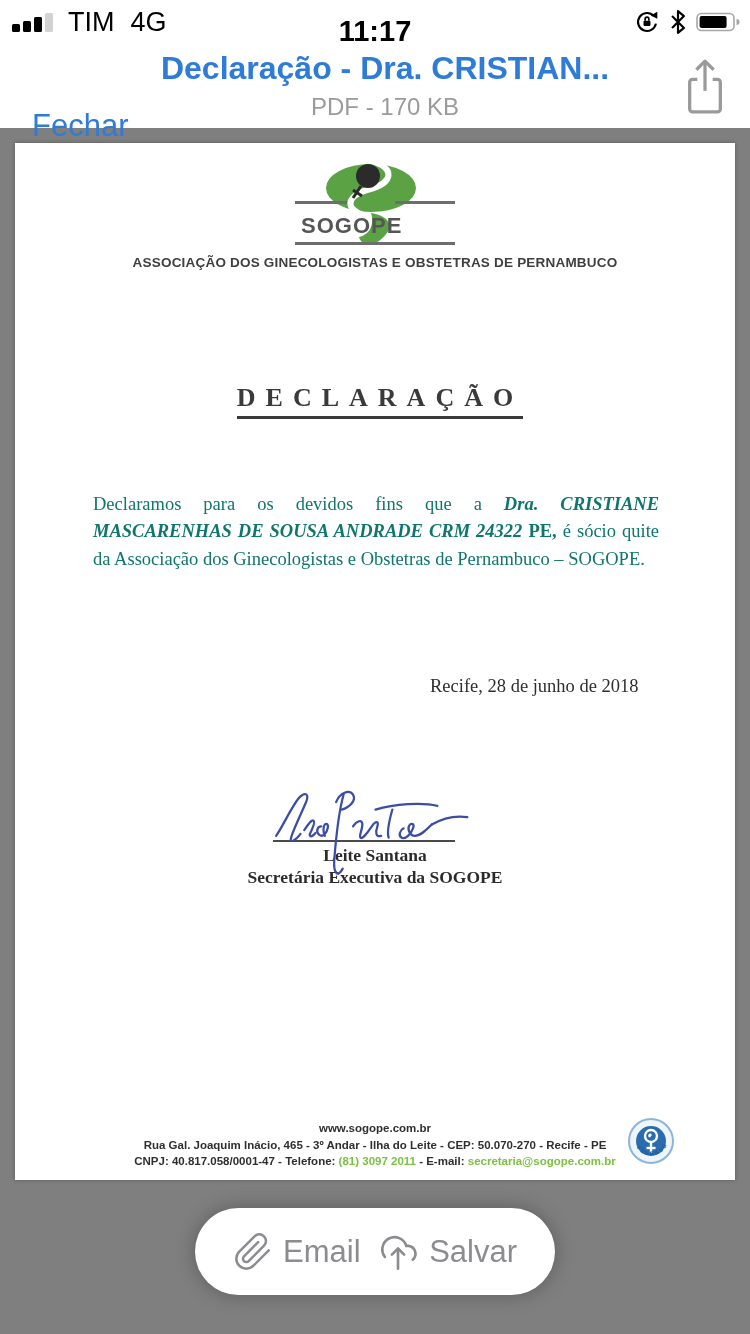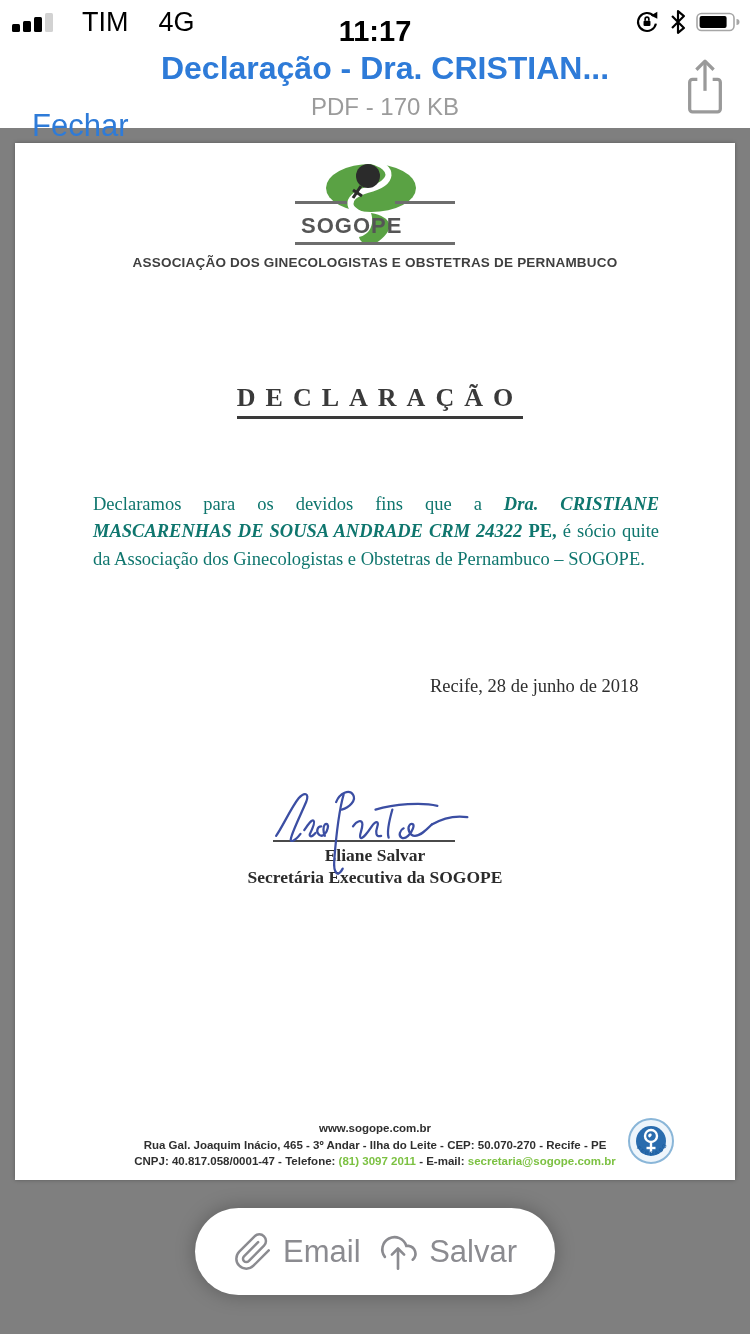--- a/index.html
+++ b/index.html
@@ -3,21 +3,21 @@
 <meta charset="utf-8">
 <style>
   * { margin:0; padding:0; box-sizing:border-box; }
   html,body { width:750px; height:1334px; }
   body { font-family:"Liberation Sans", sans-serif; background:#7f7f7f; }
   .phone { position:relative; width:750px; height:1334px; overflow:hidden; background:#7f7f7f; }
 
   
   .chrome { position:absolute; top:0; left:0; width:750px; height:128px; background:#ffffff; z-index:5; }
   .status-bar { position:absolute; top:0; left:0; width:750px; height:44px; }
-  .sb-left { position:absolute; left:12px; top:0; height:44px; display:flex; align-items:center; gap:24px; }
+  .sb-left { position:absolute; left:12px; top:0; height:44px; display:flex; align-items:center; gap:10px; }
   .carrier { font-size:27px; color:#000; }
   .network { font-size:27px; color:#000; margin-left:6px; }
   .sb-time { position:absolute; left:0; right:0; top:7px; text-align:center; font-size:29px; font-weight:600; color:#000;margin-top:8px; }
   .sb-right { position:absolute; right:8px; top:0; height:44px; display:flex; align-items:center; gap:9px; }
 
   .nav-bar { position:absolute; top:44px; left:0; width:750px; height:84px; }
   .close-btn { position:absolute; left:32px; top:64px; background:none; border:none; font-size:31px; color:#2e7bd8; font-family:"Liberation Sans",sans-serif; cursor:pointer; }
   .nav-titles { position:absolute; left:110px; right:90px; top:6px; text-align:center; }
   .nav-title { font-size:32px; font-weight:700; color:#2e7bd8; white-space:nowrap; overflow:hidden; }
   .nav-subtitle { font-size:24px; color:#9b9b9b; margin-top:6px; }
@@ -150,21 +150,21 @@
           <path d="M86,14 C82,28 78,58 76,84 C75,98 80,103 85,93"></path>
           <path d="M78,22 C82,12 92,8 96,14 C100,20 92,28 84,30"></path>
           <path d="M96,48 C100,42 106,40 106,46 C106,52 102,58 104,60 C106,62 112,54 116,48 C120,42 124,42 122,48 C120,54 120,60 126,58"></path>
           <path d="M138,30 C134,44 132,54 134,60"></path>
           <path d="M120,30 C140,24 170,22 186,26"></path>
           <path d="M150,50 C146,52 144,58 148,60 C152,62 158,56 160,50 C162,45 158,44 156,47 C154,50 156,58 162,58 C168,58 174,52 180,46"></path>
           <path d="M180,46 C190,40 204,36 218,38"></path>
         </g>
       </svg>
       <div class="sig-line"></div>
-      <div class="signer-name">Eliane Salvar</div>
+      <div class="signer-name">Leite Santana</div>
       <div class="signer-role">Secretária Executiva da SOGOPE</div>
 
       <div class="doc-footer">
         <div>www.sogope.com.br</div>
         <div>Rua Gal. Joaquim Inácio, 465 - 3º Andar - Ilha do Leite - CEP: 50.070-270 - Recife - PE</div>
         <div><span>CNPJ: 40.817.058/0001-47 - Telefone: </span><span class="green">(81) 3097 2011</span><span> - E-mail: </span><span class="green">secretaria@sogope.com.br</span></div>
       </div>
 
       <svg class="febrasgo" viewBox="0 0 48 48">
         <circle cx="24" cy="24" r="22" fill="#eef5fb" stroke="#8ab6d8" stroke-width="2"></circle>

